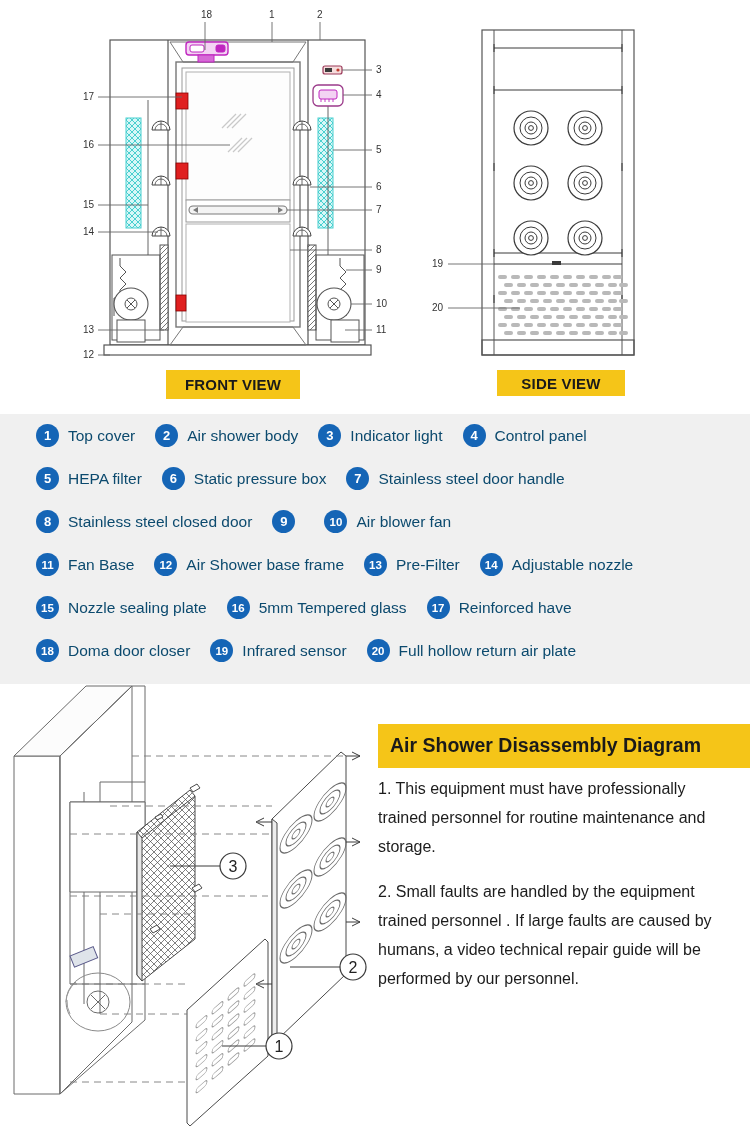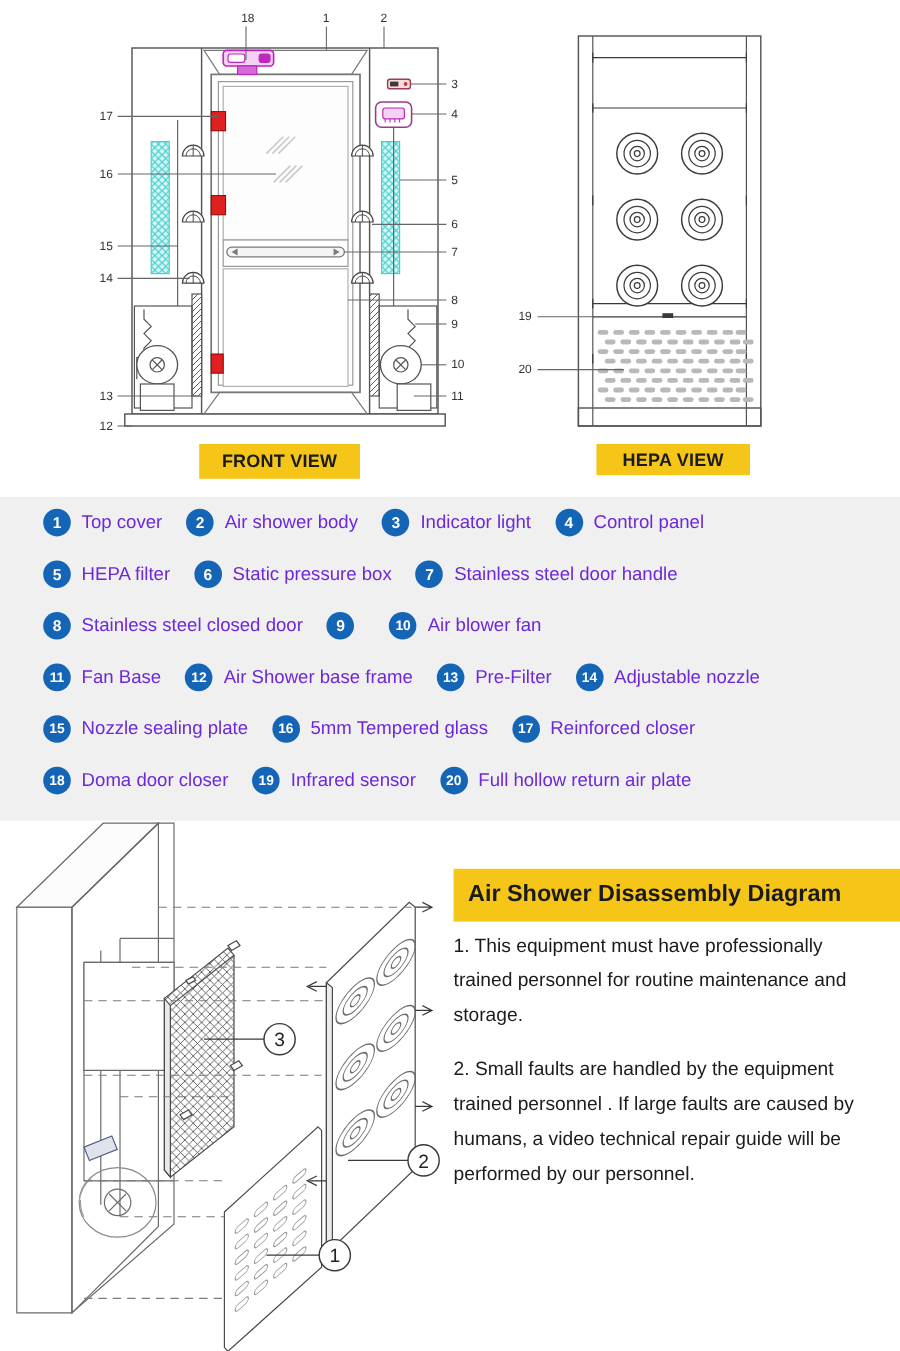--- a/index.html
+++ b/index.html
@@ -15,21 +15,21 @@
   #side-banner{left:497px;top:370px;width:128px;height:26px;font-size:15px;}
 
   
   #legend{position:absolute;left:0;top:414px;width:750px;height:270px;background:#f0f0f0;}
   .legend-row{display:flex;align-items:center;height:43px;padding-left:36px;box-sizing:border-box;}
   .legend-item{display:flex;align-items:center;white-space:nowrap;margin-right:20px;}
   .badge{width:23px;height:23px;border-radius:50%;background:#1565b6;color:#fff;
          font-size:13px;font-weight:bold;display:flex;align-items:center;justify-content:center;
          flex:0 0 auto;margin-right:9px;}
   .badge.wide{font-size:11.5px;}
-  .legend-label{font-size:15.5px;color:#6d28d9;}
+  .legend-label{font-size:15.5px;color:#0c4a6e;}
 
   
   #disassembly{position:absolute;left:0;top:684px;width:750px;height:442px;background:#fff;}
   #iso-svg{position:absolute;left:0;top:0;}
   #notes{position:absolute;left:378px;top:40px;width:356px;}
   #notes-banner{background:#f5c518;color:#1a1a1a;font-size:19.5px;font-weight:bold;
                 padding:10px 12px 11px 12px;box-sizing:border-box;width:392px;}
   .note-para{font-size:16px;line-height:29px;color:#1c1c1c;margin-top:6px;}
 </style>
 </head>
@@ -263,21 +263,21 @@
         <line x1="448" y1="308" x2="520" y2="308"></line>
       </g>
     </g>
     <g font-family="Liberation Sans, sans-serif" font-size="10" fill="#333">
       <text x="432" y="267">19</text>
       <text x="432" y="311">20</text>
     </g>
   </svg>
 
   <div class="view-banner" id="front-banner">FRONT VIEW</div>
-  <div class="view-banner" id="side-banner">HEPA VIEW</div>
+  <div class="view-banner" id="side-banner">SIDE VIEW</div>
 </div>
 
 <div id="legend">
 
   <div class="legend-row">
     <div class="legend-item">
       <span class="badge">1</span>
       <span class="legend-label">Top cover</span>
     </div>
     <div class="legend-item">
@@ -346,21 +346,21 @@
     <div class="legend-item">
       <span class="badge wide">15</span>
       <span class="legend-label">Nozzle sealing plate</span>
     </div>
     <div class="legend-item">
       <span class="badge wide">16</span>
       <span class="legend-label">5mm Tempered glass</span>
     </div>
     <div class="legend-item">
       <span class="badge wide">17</span>
-      <span class="legend-label">Reinforced closer</span>
+      <span class="legend-label">Reinforced have</span>
     </div>
   </div>
 
   <div class="legend-row">
     <div class="legend-item">
       <span class="badge wide">18</span>
       <span class="legend-label">Doma door closer</span>
     </div>
     <div class="legend-item">
       <span class="badge wide">19</span>

